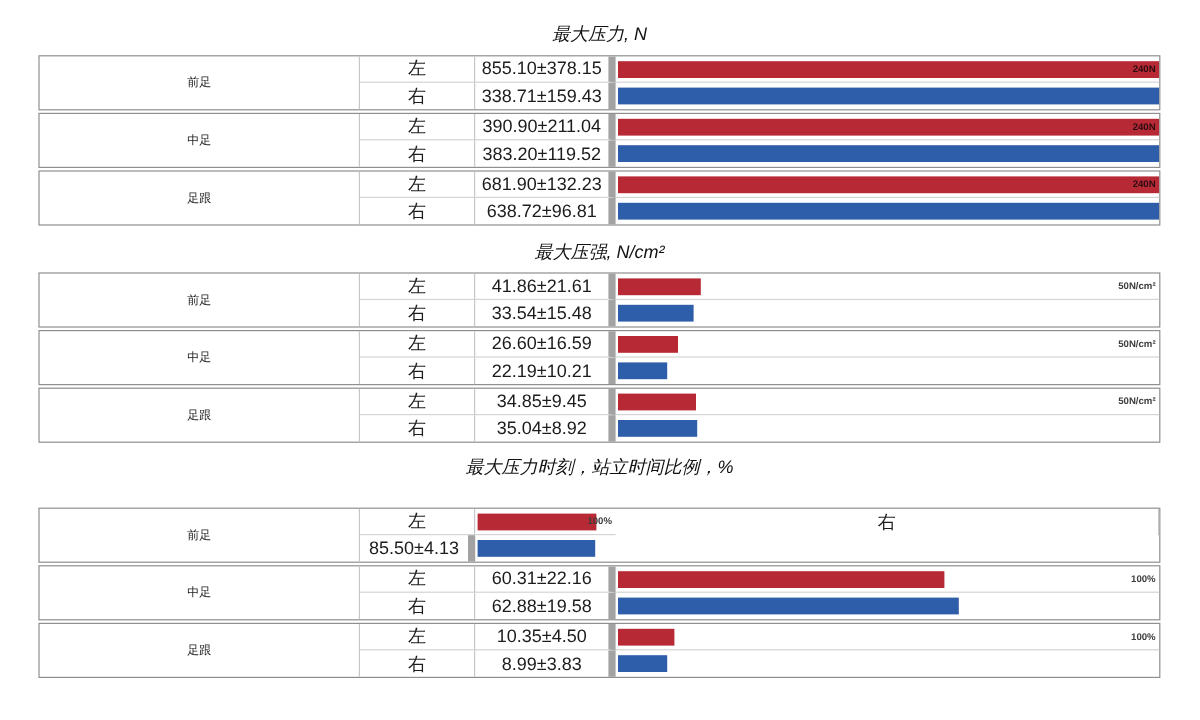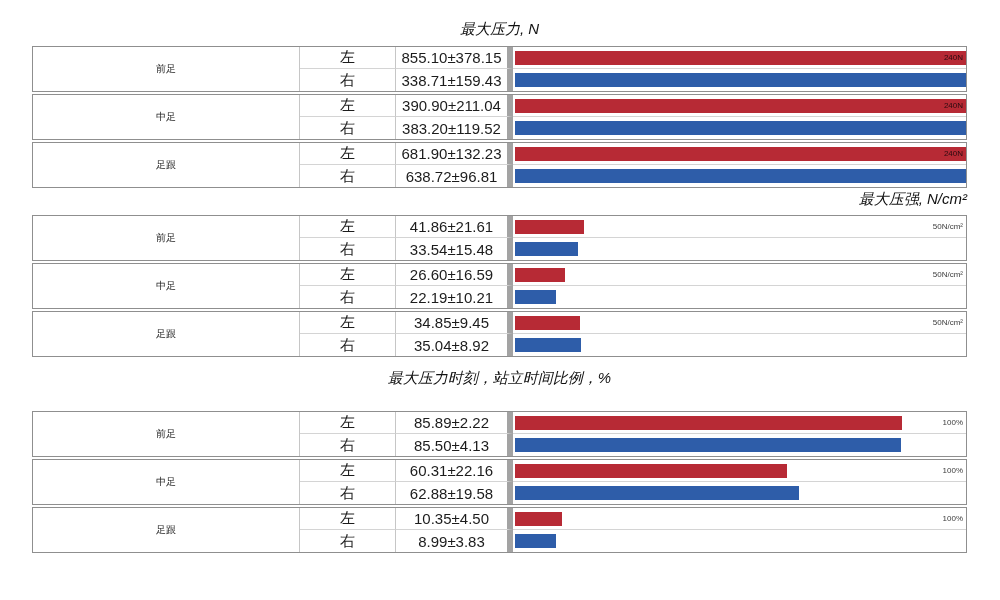--- a/index.html
+++ b/index.html
@@ -1,36 +1,36 @@
 <!DOCTYPE html>
 <html><head>
 <meta charset="utf-8">
 <style>
   html,body{margin:0;padding:0;background:#ffffff;}
   body{width:1000px;height:600px;font-family:"Liberation Sans",sans-serif;overflow:hidden;}
   #report{position:relative;width:1000px;height:600px;background:#fff;}
 
   .section-title{width:935px;margin-left:32px;text-align:center;font-size:15px;color:#111;line-height:18px;height:18px;font-style:italic;}
   .t0{margin-top:20px;margin-bottom:8px;}
-  .t1{margin-top:2px;margin-bottom:7px;text-align:right;}
+  .t1{margin-top:14px;margin-bottom:7px;}
   .t2{margin-top:12px;margin-bottom:24px;}
 
   .sec-table{width:935px;margin-left:32px;}
   .group{display:grid;grid-template-columns:267px 96px 117px 1fr;grid-template-rows:22px 22px;border:1px solid #8f8f8f;background:#fff;box-sizing:border-box;}
   .group + .group{margin-top:2px;}
 
   .cell{display:flex;align-items:center;justify-content:center;box-sizing:border-box;color:#1c1c1c;overflow:hidden;}
   .name-cell{grid-row:1 / span 2;border-right:1px solid #c6c6c6;font-size:10px;}
   .side-cell{border-right:1px solid #c6c6c6;font-size:15px;}
   .value-cell{border-right:6px solid #a3a3a3;font-size:15px;letter-spacing:0;white-space:nowrap;}
   .bar-cell{justify-content:flex-start;padding-left:2px;position:relative;}
   .sep{border-bottom:1px solid #d4d4d4;}
 
   .bar{height:14px;flex:0 0 auto;}
-  .scale-label{position:absolute;right:3px;top:50%;transform:translateY(-50%);font-size:8px;color:#3c3c3c;line-height:8px;white-space:nowrap;}
+  .scale-label{position:absolute;right:3px;top:50%;transform:translateY(-50%);font-size:8px;color:#3c3c3c;line-height:8px;white-space:nowrap;font-weight:bold;}
   .scale-label.on-bar{color:#2a0b10;}
 </style>
 </head>
 <body>
 
 <div id="report">
     <div class="section-title t0">最大压力, N</div>
     <div class="sec-table">
       <div class="group">
         <div class="cell name-cell">前足</div>
@@ -118,21 +118,20 @@
         <div class="cell bar-cell">
           <div class="bar" style="width: 14.6%; background: rgb(46, 93, 169);"></div>
         </div>
       </div>
     </div>
     <div class="section-title t2">最大压力时刻，站立时间比例，%</div>
     <div class="sec-table">
       <div class="group">
         <div class="cell name-cell">前足</div>
         <div class="cell side-cell sep">左</div>
-        <div class="cell value-cell sep">85.89±2.22</div>
         <div class="cell bar-cell sep">
           <div class="bar" style="width: 85.9%; background: rgb(183, 42, 53);"></div>
           <div class="scale-label" style="position: absolute;">100%</div>
         </div>
         <div class="cell side-cell">右</div>
         <div class="cell value-cell">85.50±4.13</div>
         <div class="cell bar-cell">
           <div class="bar" style="width: 85.5%; background: rgb(46, 93, 169);"></div>
         </div>
       </div>

